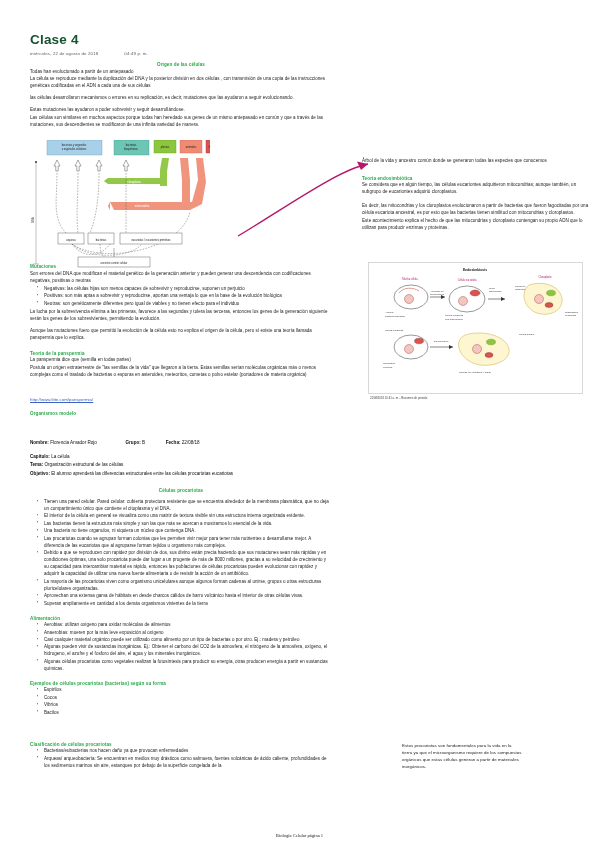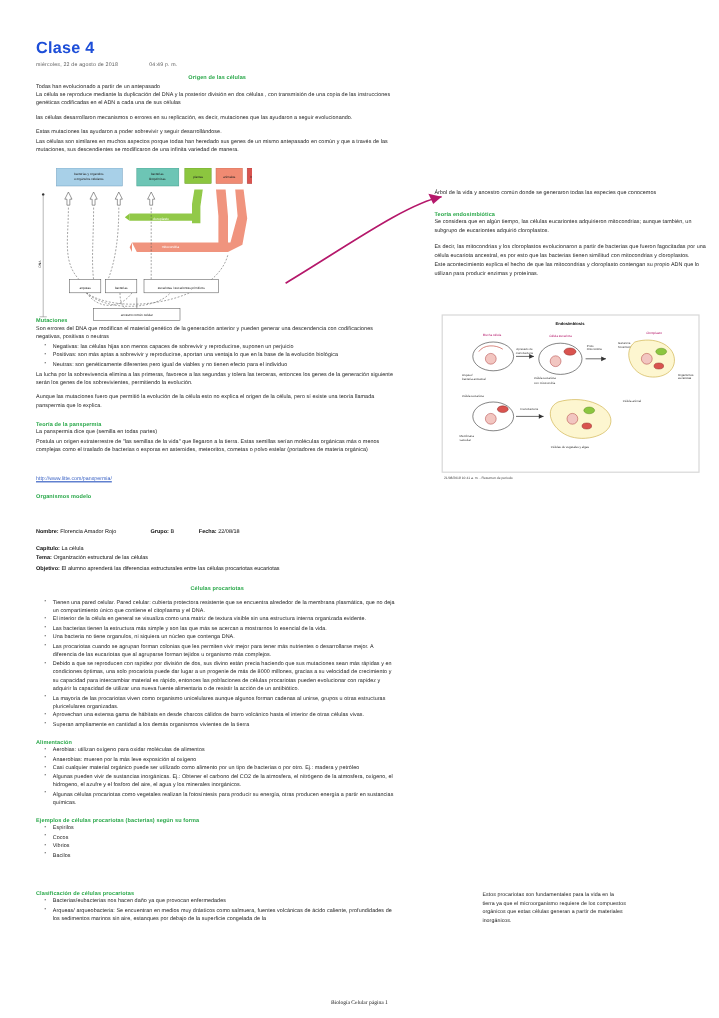--- a/index.html
+++ b/index.html
@@ -9,21 +9,21 @@
     background: #ffffff;
     font-family: "Liberation Sans", sans-serif;
     color: #1a1a1a;
     overflow: hidden;
     position: relative;
   }
   .page { position:absolute; inset:0; padding: 0; }
 
   
   .title-block { position:absolute; left:30px; top:32px; }
-  .doc-title { font-size: 13.5px; font-weight: bold; letter-spacing:.2px; color:#1d4ed8; }
+  .doc-title { font-size: 13.5px; font-weight: bold; letter-spacing:.2px; color:#14532d; }
   .doc-meta  { font-size: 4.4px; color:#5f5f5f; margin-top:4px; letter-spacing:.15px; }
   .doc-meta .time { margin-left: 26px; }
 
   
   .col-left  { position:absolute; left:30px; top:62px; width:302px; }
   .col-right { position:absolute; left:362px; top:158px; width:228px; }
 
   
   .h-green {
     color:#2aa84a; font-size:4.6px; font-weight:bold; letter-spacing:.1px;

